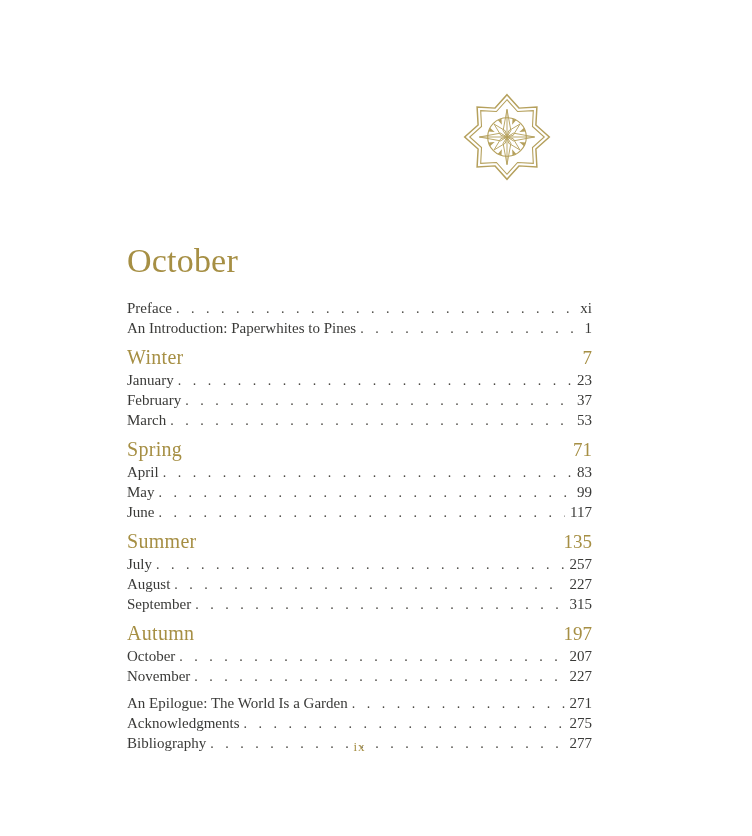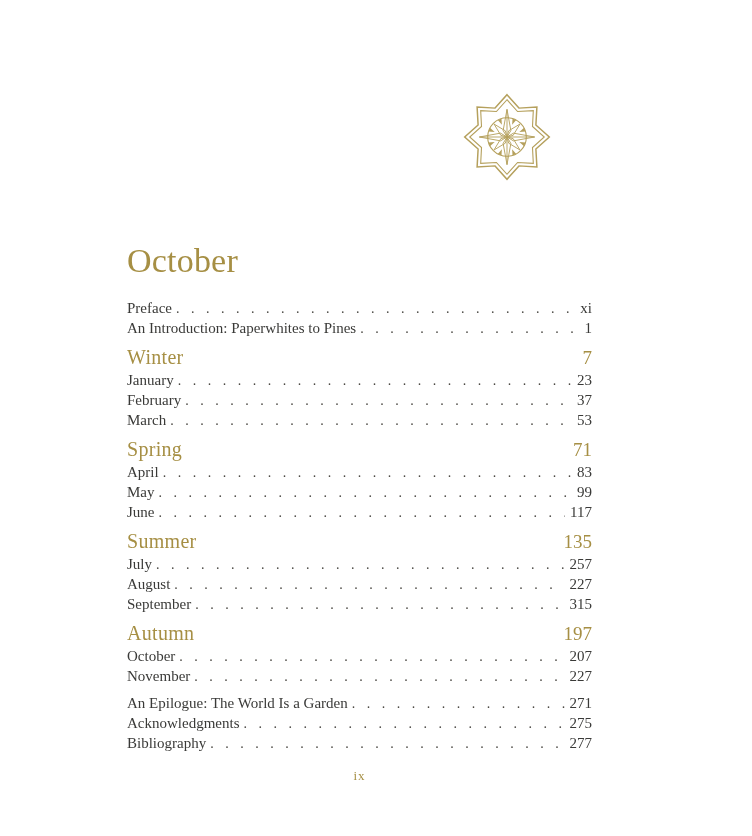--- a/index.html
+++ b/index.html
@@ -64,21 +64,21 @@
     display:flex;
     align-items:center;
     justify-content:space-between;
     height:25px;
     color:var(--gold);
   }
   .toc-heading .label{font-size:20px;letter-spacing:.3px;}
   .toc-heading .pg{font-size:19px;}
   .folio{
     position:absolute;
-    left:127px;top:768px;
+    left:127px;top:739px;
     width:465px;
     text-align:center;
     font-size:13px;
     color:var(--gold);
     letter-spacing:1px;
   }
 </style>
 </head>
 <body>
 

